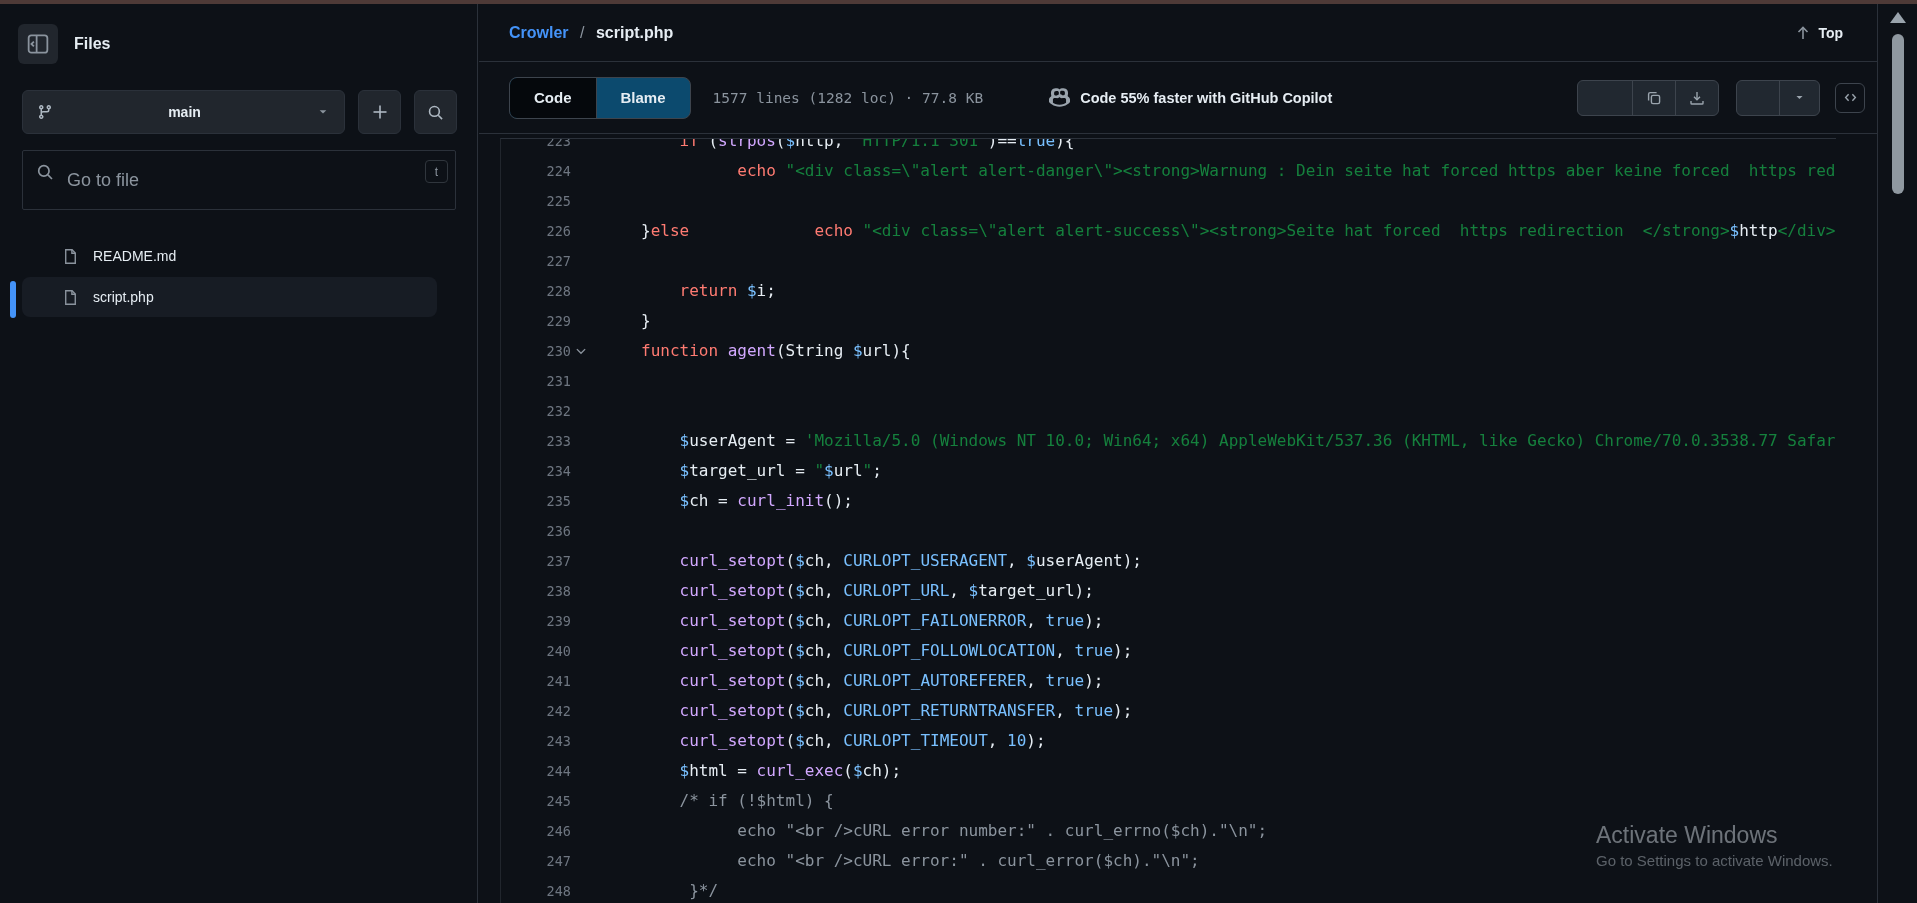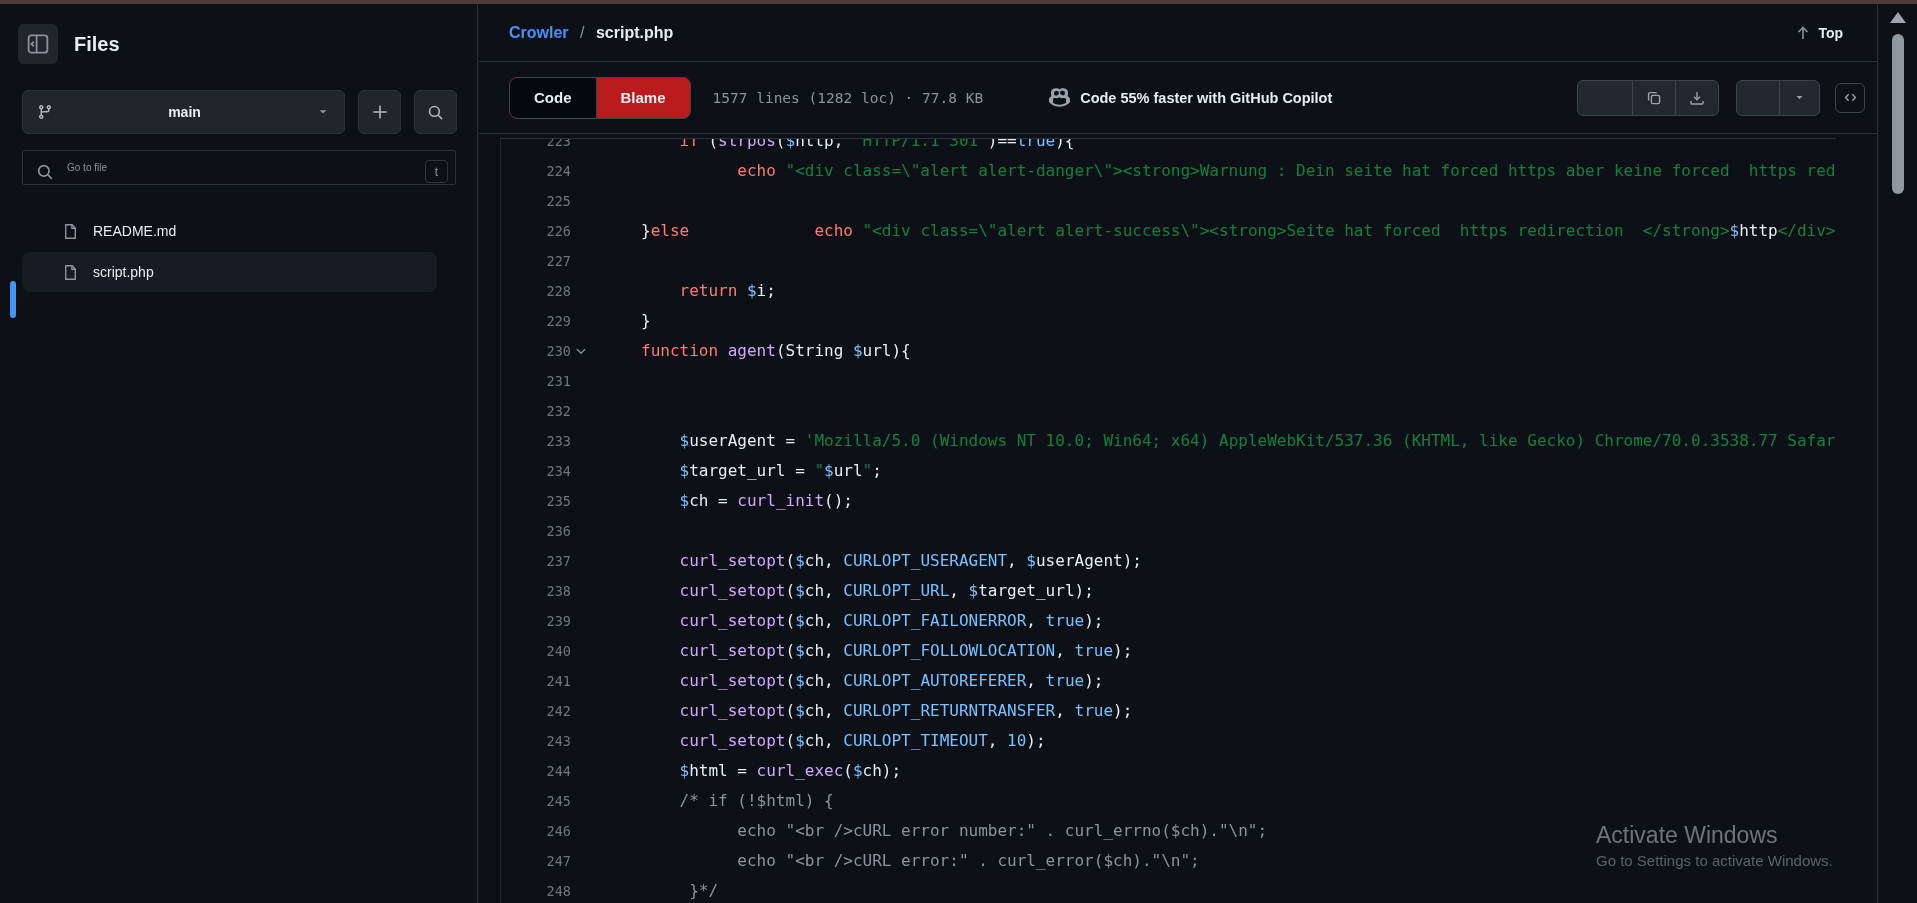--- a/index.html
+++ b/index.html
@@ -9,30 +9,30 @@
 
   
   .top-strip { position:absolute; left:0; top:0; width:1917px; height:4px; background:#4e3a37; }
 
   
   .sidebar { position:absolute; left:0; top:4px; width:478px; height:899px;
              background:#0d1117; border-right:1px solid #2b313a; }
   .files-header { display:flex; align-items:center; gap:16px; padding:20px 16px 12px 18px; }
   .icon-btn-sq { width:40px; height:40px; border-radius:6px; background:#21262d;
                  display:flex; align-items:center; justify-content:center; cursor:pointer; }
-  .files-title { font-size:20px; font-weight:700; color:#e6edf3; }
+  .files-title { font-size:16px; font-weight:700; color:#e6edf3; }
   .branch-row { display:flex; align-items:center; gap:13px; padding:14px 18px 0 22px; }
   .branch-btn { width:323px; height:44px; background:#21262d; border:1px solid #2b313a; border-radius:6px;
                 display:flex; align-items:center; gap:12px; padding:0 14px; cursor:pointer; }
   .branch-btn .label { font-size:14px; font-weight:700; color:#e6edf3; flex:1; text-align:center; }
   .sq-btn { width:43px; height:44px; background:#21262d; border:1px solid #2b313a; border-radius:6px;
             display:flex; align-items:center; justify-content:center; cursor:pointer; }
   .goto-wrap { margin:16px 18px 0 22px; position:relative; }
-  .goto-input { width:434px; height:35px; background:transparent; border:1px solid #2b313a; border-radius:2px;
-                color:#e6edf3; font-size:10px; padding:0 44px 0 44px; outline:none;
+  .goto-input { width:434px; height:60px; background:transparent; border:1px solid #2b313a; border-radius:2px;
+                color:#e6edf3; font-size:18px; padding:0 44px 0 44px; outline:none;
                 font-family:"Liberation Sans", sans-serif; }
   .goto-input::placeholder { color:#8b949e; }
   .goto-search-ic { position:absolute; left:14px; top:13px; }
   .key-hint { position:absolute; right:11px; top:10px; width:23px; height:23px; border:1px solid #30363d;
               border-radius:4px; color:#8b949e; font-size:12px; display:flex; align-items:center;
               justify-content:center; }
   .file-tree { margin-top:26px; }
   .tree-row { position:relative; height:40px; display:flex; align-items:center; gap:14px;
               margin:1px 40px 1px 22px; padding-left:40px; border-radius:8px; cursor:pointer; }
   .tree-row.selected { background:#171c24; }
@@ -45,21 +45,21 @@
   .crumb-bar { height:58px; display:flex; align-items:center; justify-content:space-between;
                padding:0 26px 0 30px; border-bottom:1px solid #2b313a; }
   .crumbs { font-size:16px; }
   .crumb-repo { color:#4493f8; font-weight:600; cursor:pointer; }
   .crumb-sep { color:#8b949e; padding:0 7px; }
   .crumb-file { color:#e6edf3; font-weight:700; }
   .top-btn { display:flex; align-items:center; gap:7px; cursor:pointer; padding:5px 8px; border-radius:6px; }
   .top-btn span { font-size:14px; font-weight:600; color:#e6edf3; }
 
   .toolbar { height:72px; display:flex; align-items:center; padding:0 12px 0 30px; border-bottom:1px solid #2b313a; }
-  .seg-ctl { display:flex; height:42px; border:1px solid #3d444d; border-radius:8px; overflow:hidden; background:#b91c1c; }
+  .seg-ctl { display:flex; height:42px; border:1px solid #3d444d; border-radius:8px; overflow:hidden; background:#0c4a6e; }
   .seg { padding:0 24px; display:flex; align-items:center; font-size:15px; font-weight:600; color:#e6edf3; cursor:pointer; }
   .seg.active { background:#05080c; font-weight:700; border-right:1px solid #3d444d; }
   .meta { margin-left:22px; color:#8b949e; font-family:"DejaVu Sans Mono", monospace; font-size:14.5px; }
   .copilot { display:flex; align-items:center; gap:10px; margin-left:66px; }
   .copilot span { font-size:14.5px; font-weight:700; color:#e6edf3; }
   .tb-spacer { flex:1; }
   .btn-group { display:flex; height:36px; border:1px solid #3d444d; border-radius:6px; overflow:hidden;
                background:#212830; }
   .btn-group .bg-item { display:flex; align-items:center; justify-content:center; padding:0 13px;
                         cursor:pointer; border-left:1px solid #3d444d; }

